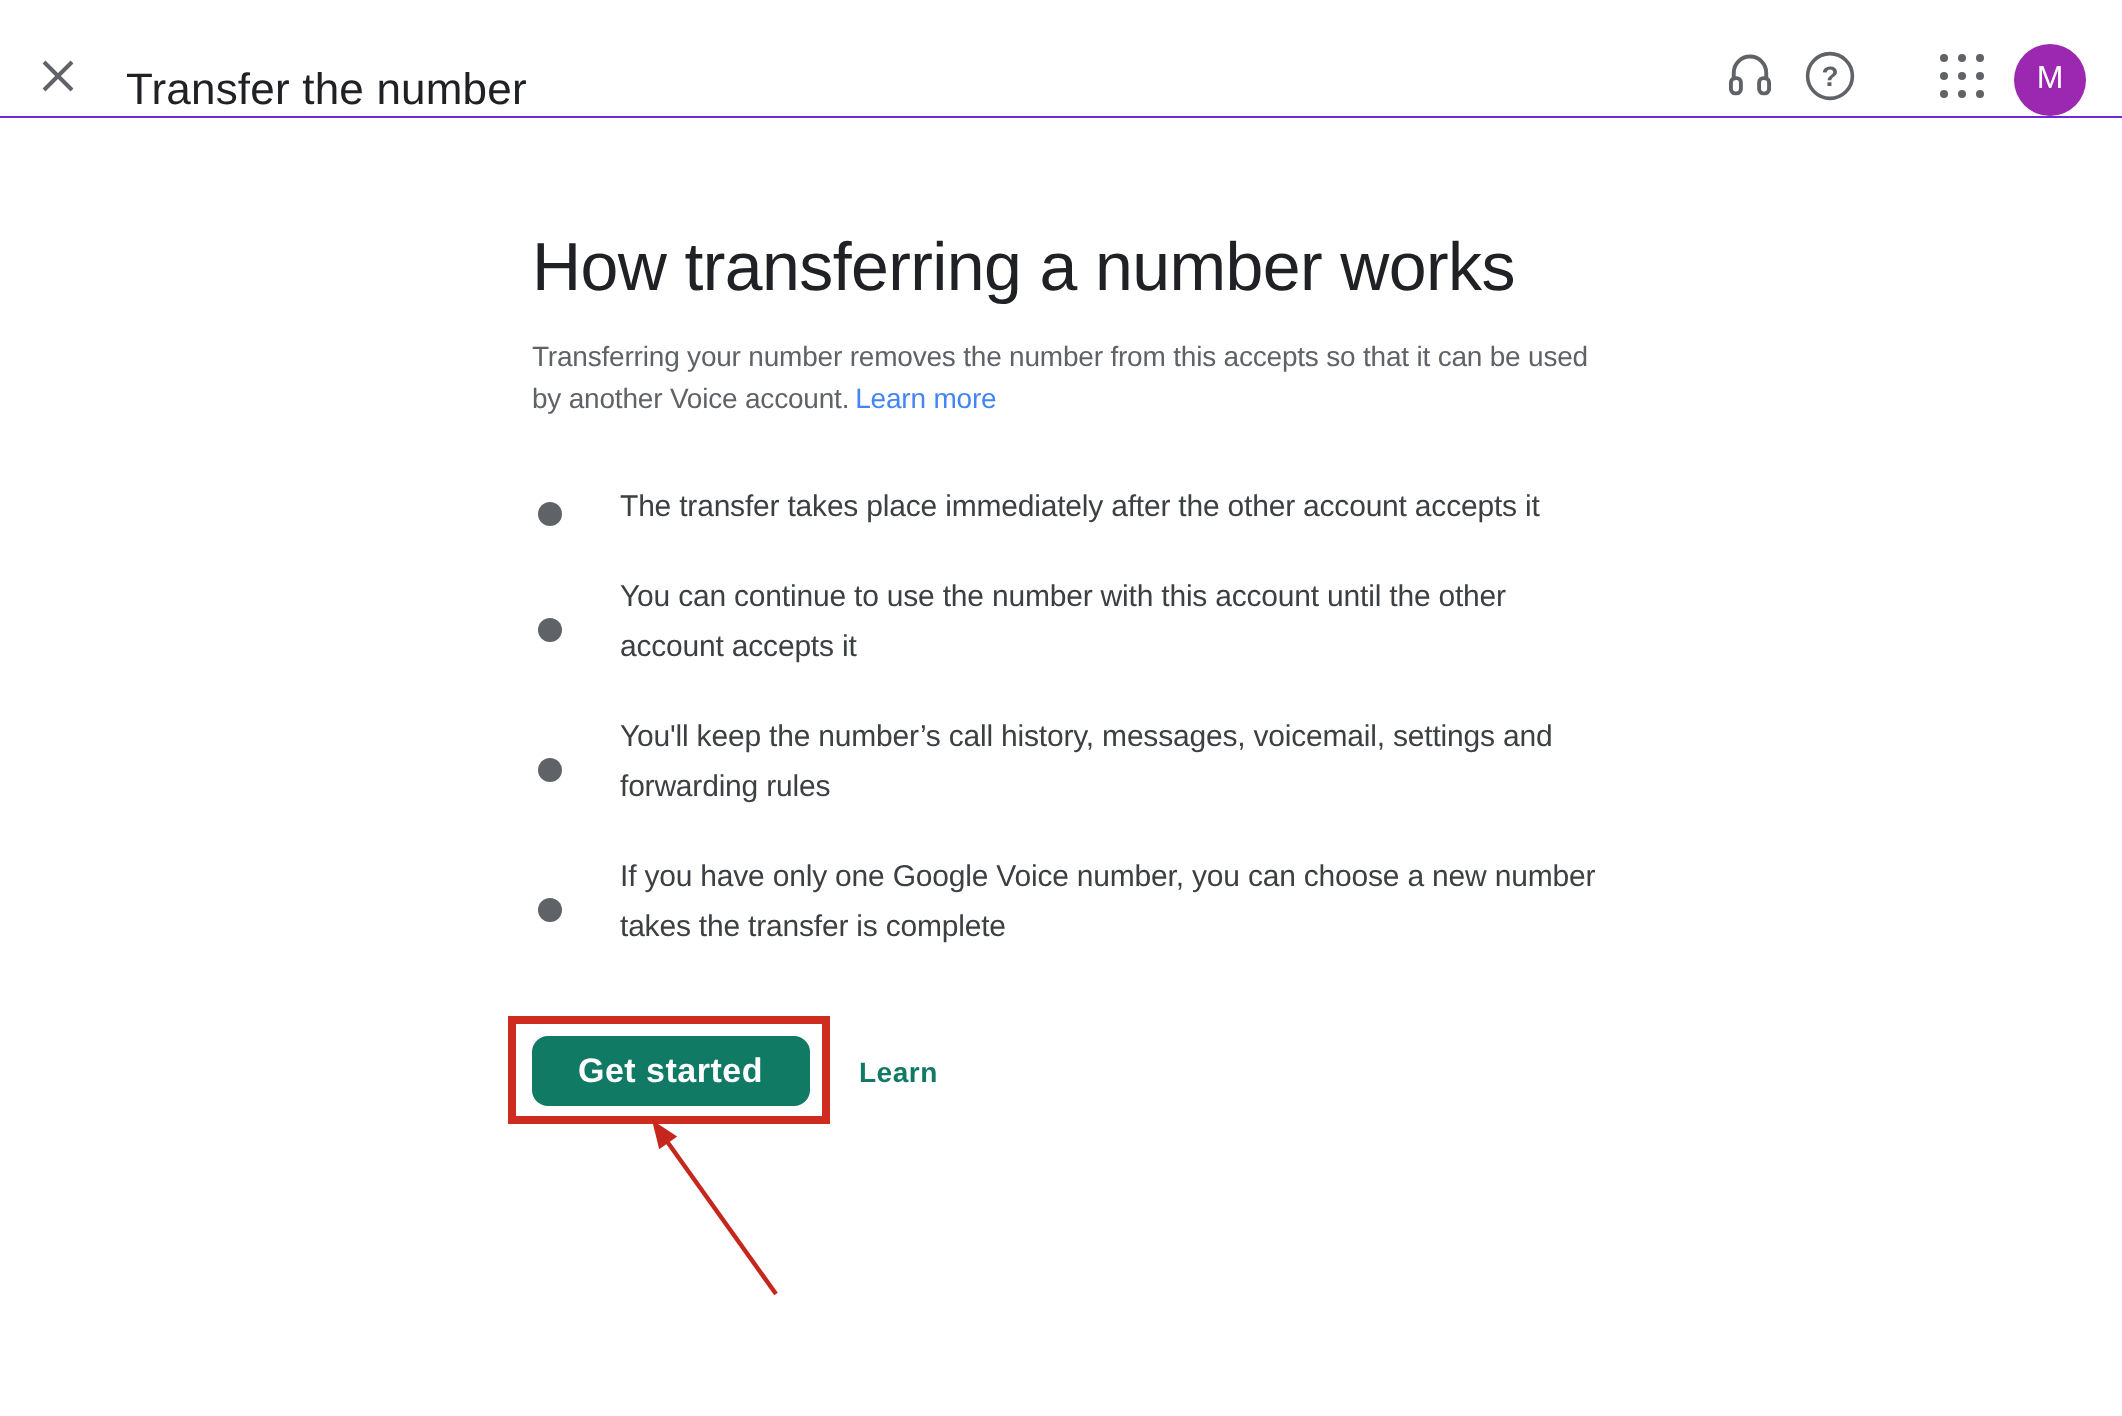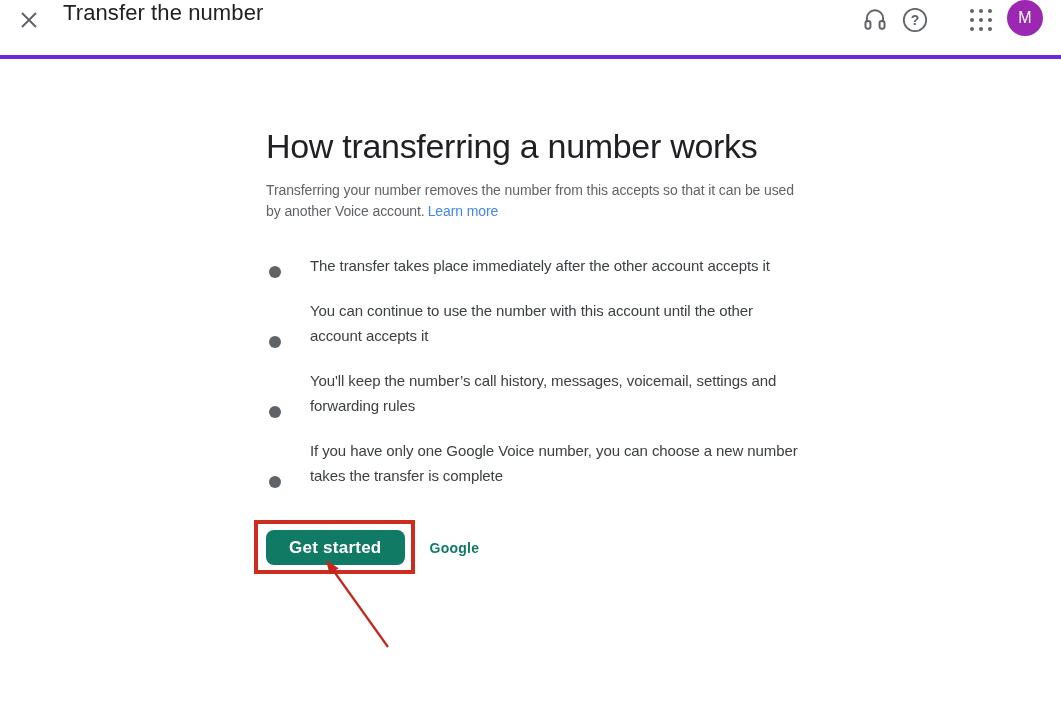--- a/index.html
+++ b/index.html
@@ -9,22 +9,22 @@
     background: #ffffff;
     position: relative;
     overflow: hidden;
     color: #202124;
   }
   .app { position: absolute; inset: 0; background: #fff; }
 
   
   .topbar {
     position: absolute; top: 0; left: 0; right: 0; height: 59px;
-    background: #fff; border-bottom: 4px solid #6d28d9;
-    display: flex; align-items: flex-start;
+    background: #fff; border-bottom: 1px solid #6d28d9;
+    display: flex; align-items: flex-end;
   }
   .icon-btn {
     background: none; border: none; cursor: pointer;
     display: flex; align-items: center; justify-content: center;
     width: 40px; height: 40px; border-radius: 50%; flex: 0 0 auto;
   }
   .close-btn { margin-left: 9px; }
   .bar-title {
     font-size: 22px; font-weight: 400; color: #202124;
     margin-left: 14px; letter-spacing: 0.1px; white-space: nowrap;
@@ -38,34 +38,34 @@
     display: flex; align-items: center; justify-content: center;
     font-family: "Liberation Sans", sans-serif;
   }
   .dots-grid {
     display: grid; grid-template-columns: repeat(3, 4px);
     grid-template-rows: repeat(3, 4px); gap: 5px;
   }
   .dots-grid span { width: 4px; height: 4px; border-radius: 50%; background: #5f6368; }
 
   
-  .content { position: absolute; left: 266px; top: 71px; width: 524px; }
+  .content { position: absolute; left: 266px; top: 59px; width: 524px; }
   .heading {
     margin-top: 51px; font-size: 34px; line-height: 48px;
     font-weight: 400; color: #202124; letter-spacing: -0.3px; white-space: nowrap;
   }
   .intro {
     margin-top: 10px; width: 532px; font-size: 14px; line-height: 21px;
     color: #5f6368; letter-spacing: -0.1px;
   }
   .learn-more { color: #4285f4; text-decoration: none; margin-left: 3px; cursor: pointer; }
 
   .bullets { list-style: none; margin-top: 31px; width: 534px; }
   .bullets li {
-    display: flex; align-items: flex-end;
+    display: flex; align-items: center;
     margin-bottom: 20px; font-size: 15px; line-height: 25px;
     color: #3c4043; letter-spacing: -0.1px;
   }
   .bullet-dot {
     flex: 0 0 auto; width: 12px; height: 12px; border-radius: 50%;
     background: #5f6368; margin: 7px 29px 0 3px;
   }
 
   
   .actions { display: flex; align-items: center; margin-top: 42px; }
@@ -161,21 +161,21 @@
         <span class="bullet-dot"></span>
         <span>If you have only one Google Voice number, you can choose a new number takes the transfer is complete</span>
       </li>
     </ul>
 
     <div class="actions">
       <span class="btn-wrap">
         <button class="primary-btn">Get started</button>
         <span class="red-box"></span>
       </span>
-      <button class="cancel-btn">Google</button>
+      <button class="cancel-btn">Learn</button>
     </div>
   </main>
 
   <svg class="anno-arrow" width="92" height="102" viewBox="0 0 92 102">
     <line x1="80" y1="95" x2="25" y2="18" stroke="#c5271c" stroke-width="2.2"></line>
     <polygon points="18,8 30.6,16.2 21.6,22.6" fill="#c5271c"></polygon>
   </svg>
 
 </div>
 

